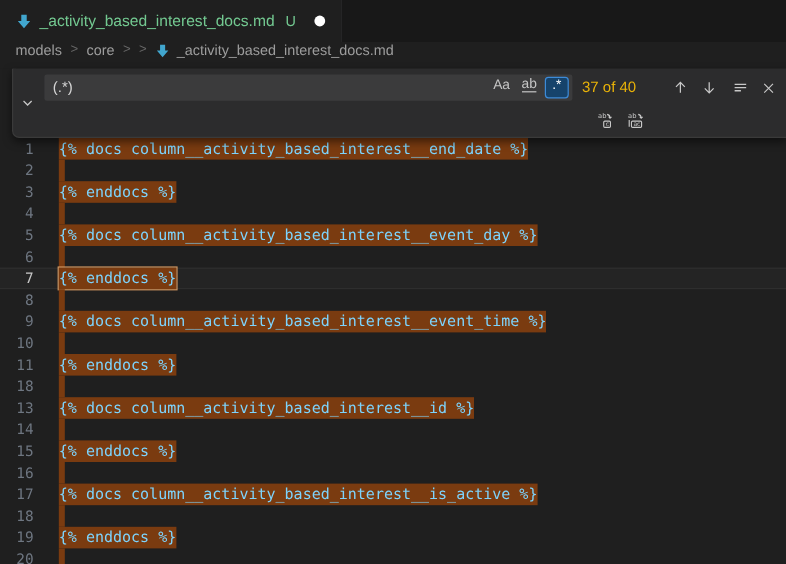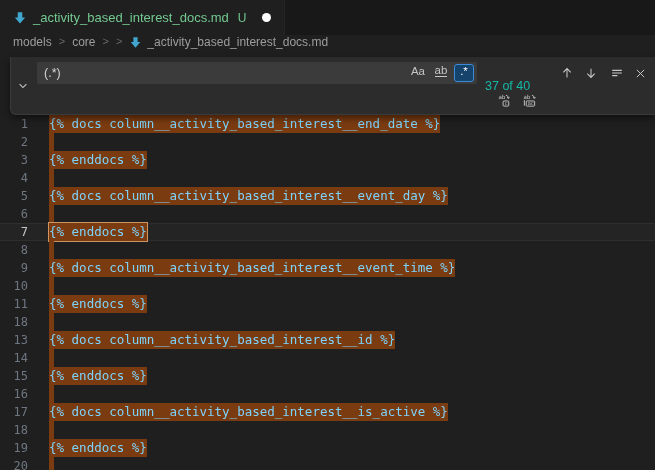--- a/index.html
+++ b/index.html
@@ -44,21 +44,21 @@
     flex:1;min-width:0;background:transparent;border:none;outline:none;color:#d4d4d4;
     font-family:"Liberation Sans",sans-serif;font-size:12.5px;padding:0 0 0 7px;
   }
   .opts{display:flex;gap:3px;margin-right:3px;}
   .opt{
     min-width:20px;height:18px;padding:0 1px;display:flex;align-items:flex-start;justify-content:center;
     border-radius:3px;font-size:11.5px;color:#c5c5c5;cursor:pointer;border:1px solid transparent;box-sizing:border-box;
   }
   .opt.active{background:#16436b;border:1px solid var(--accent-blue);color:#ffffff;}
   .opt .und{border-bottom:1px solid #c5c5c5;line-height:11px;}
-  .match-count{position:absolute;left:474px;top:18px;height:22px;display:flex;align-items:center;font-size:12.5px;color:#14b8a6;white-space:nowrap;}
+  .match-count{position:absolute;left:474px;top:5px;height:22px;display:flex;align-items:center;font-size:12.5px;color:#eab308;white-space:nowrap;}
   .iconbtn{
     position:absolute;width:22px;height:22px;display:flex;align-items:center;justify-content:center;
     border-radius:4px;color:#c8c8c8;cursor:pointer;
   }
   svg{display:block;}
   
   .editor{
     position:absolute;top:115px;left:0;right:0;bottom:0;overflow:hidden;
     font-family:"DejaVu Sans Mono",monospace;font-size:12.5px;line-height:18px;
   }

